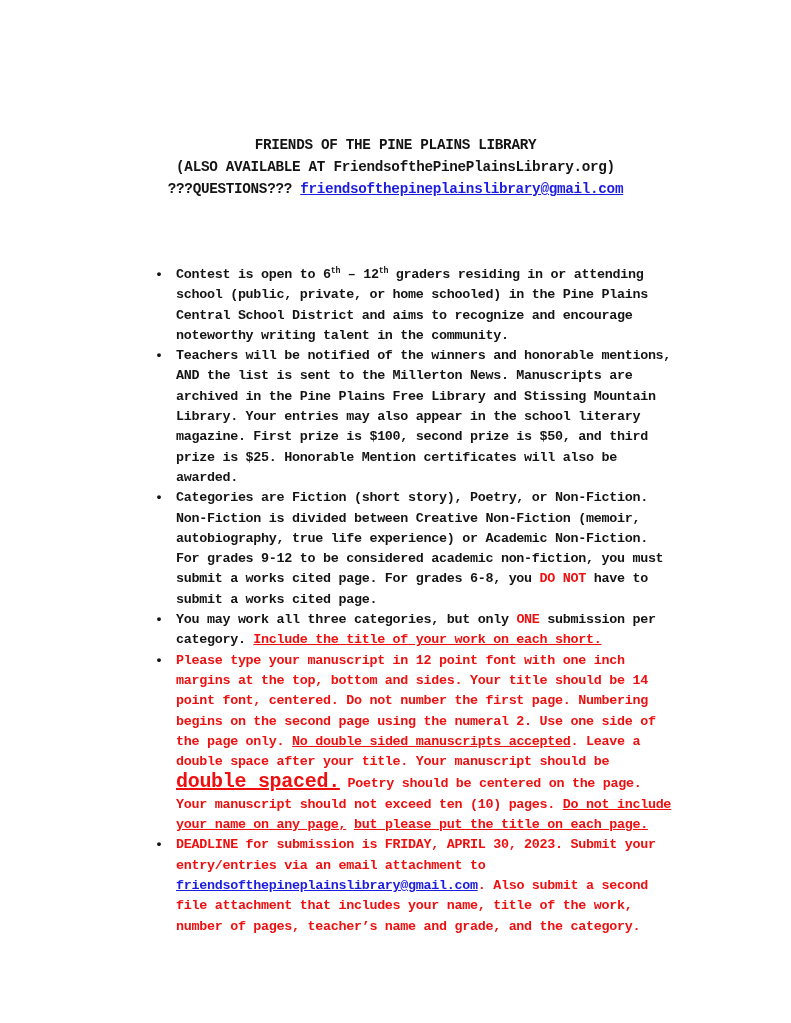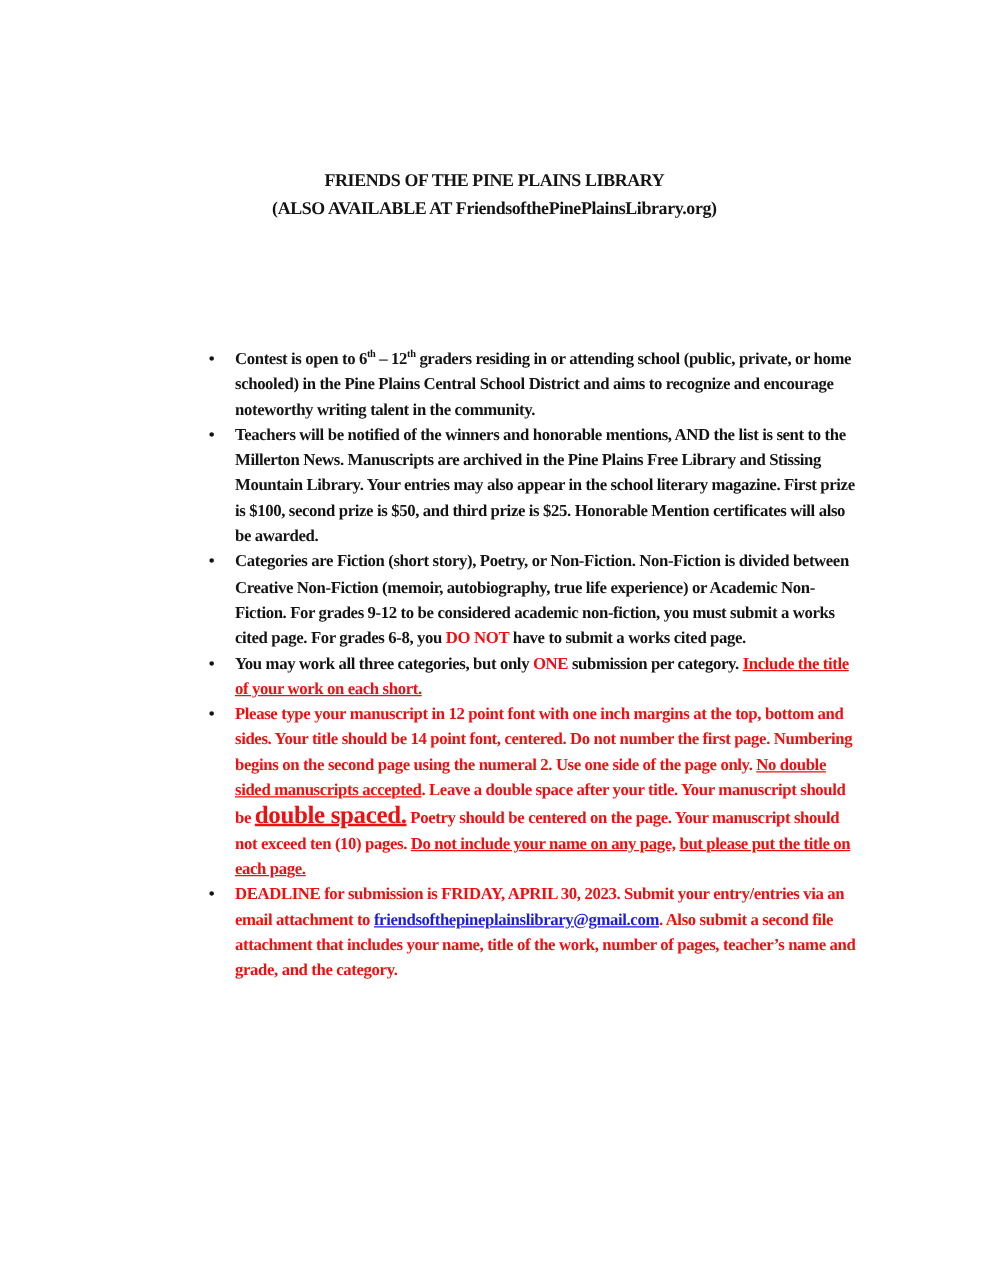--- a/index.html
+++ b/index.html
@@ -8,41 +8,41 @@
     --ink: #141414;
     --paper: #ffffff;
   }
   * { box-sizing: border-box; }
   html, body { margin: 0; padding: 0; background: #ffffff; }
   .page {
     position: relative;
     width: 791px;
     height: 1023px;
     background: var(--paper);
-    font-family: Liberation Serif, serif;
+    font-family: Liberation Mono, monospace;
     font-weight: 700;
     color: var(--ink);
     overflow: hidden;
   }
   .header {
     position: absolute;
     top: 134px;
     left: 0;
     right: 0;
     text-align: center;
     font-size: 14.3px;
     letter-spacing: -0.3px;
     line-height: 22px;
   }
   .rules {
     position: absolute;
     top: 265px;
     left: 176px;
     width: 499px;
-    margin: 12px;
+    margin: 0;
     padding: 0;
     list-style: none;
     font-size: 13.4px;
     letter-spacing: -0.3px;
     line-height: 20.3px;
     text-align: left;
   }
   .rules li { position: relative; margin: 0; padding: 0; }
   .rules li::before {
     content: "\2022";
@@ -59,20 +59,21 @@
   .link   { color: var(--blue); text-decoration: underline; cursor: pointer; }
 </style>
 </head>
 <body>
 
 <div class="page">
 
   <div class="header">
     <div>FRIENDS OF THE PINE PLAINS LIBRARY</div>
     <div>(ALSO AVAILABLE AT FriendsofthePinePlainsLibrary.org)</div>
+    <div><span>???QUESTIONS??? </span><span class="link">friendsofthepineplainslibrary@gmail.com</span></div>
   </div>
 
   <ul class="rules">
     <li><span>Contest is open to 6</span><span class="sup">th</span><span> – 12</span><span class="sup">th</span><span> graders residing in or attending school (public, private, or home schooled) in the Pine Plains Central School District and aims to recognize and encourage noteworthy writing talent in the community.</span></li>
     <li><span>Teachers will be notified of the winners and honorable mentions, AND the list is sent to the Millerton News. Manuscripts are archived in the Pine Plains Free Library and Stissing Mountain Library. Your entries may also appear in the school literary magazine.  First prize is $100, second prize is $50, and third prize is $25. Honorable Mention certificates will also be awarded.</span></li>
     <li><span>Categories are Fiction (short story), Poetry, or Non-Fiction.  Non-Fiction is divided between Creative Non-Fiction (memoir, autobiography, true life experience) or Academic Non-Fiction. For grades 9-12 to be considered academic non-fiction, you must submit a works cited page.  For grades 6-8, you </span><span class="c-red">DO NOT</span><span> have to submit a works cited page.</span></li>
     <li><span>You may work all three categories, but only </span><span class="c-red">ONE</span><span> submission per category.  </span><span class="c-red u">Include the title of your work on each short.</span></li>
     <li><span class="c-red">Please type your manuscript in 12 point font with one inch margins at the top, bottom and sides. Your title should be 14 point font, centered. Do not number the first page. Numbering begins on the second page using the numeral 2. Use one side of the page only. </span><span class="c-red u">No double sided manuscripts accepted</span><span class="c-red">.  Leave a double space after your title. Your manuscript should be </span><span class="c-red u big">double spaced.</span><span class="c-red"> Poetry should be centered on the page.  Your manuscript should not exceed ten (10) pages. </span><span class="c-red u">Do not include your name on any page,</span><span class="c-red"> </span><span class="c-red u">but please put the title on each page.</span></li>
     <li><span class="c-red">DEADLINE for submission is FRIDAY, APRIL 30, 2023. Submit your entry/entries via an email attachment to </span><span class="c-blue u link">friendsofthepineplainslibrary@gmail.com</span><span class="c-red">. Also submit a second file attachment that includes your name, title of the work, number of pages, teacher’s name and grade, and the category.</span></li>
   </ul>

